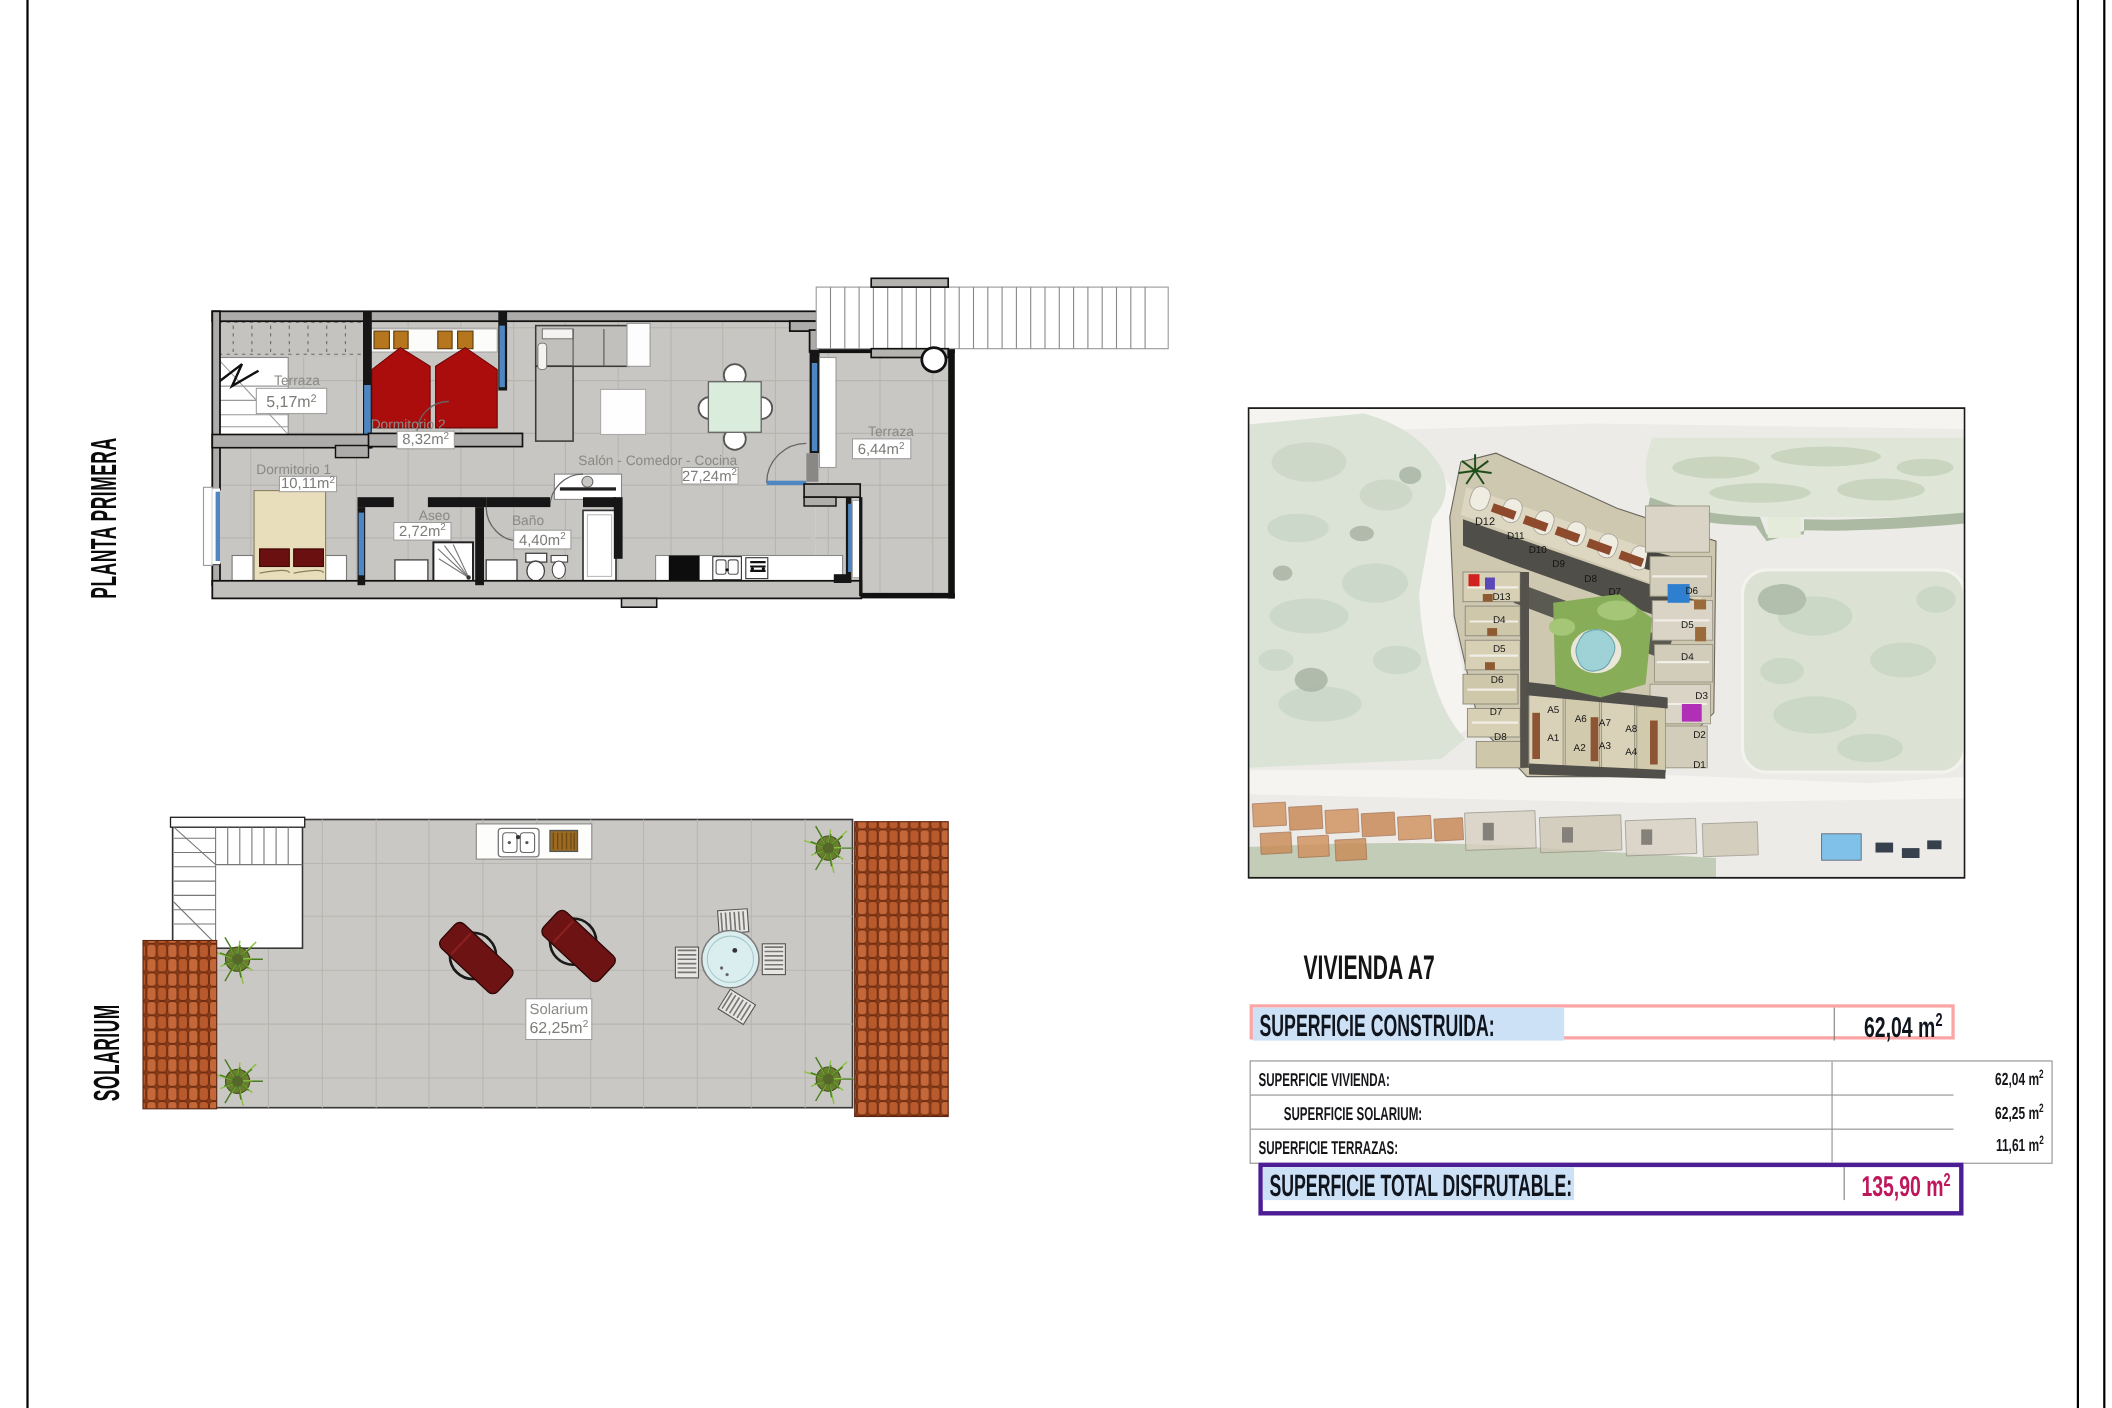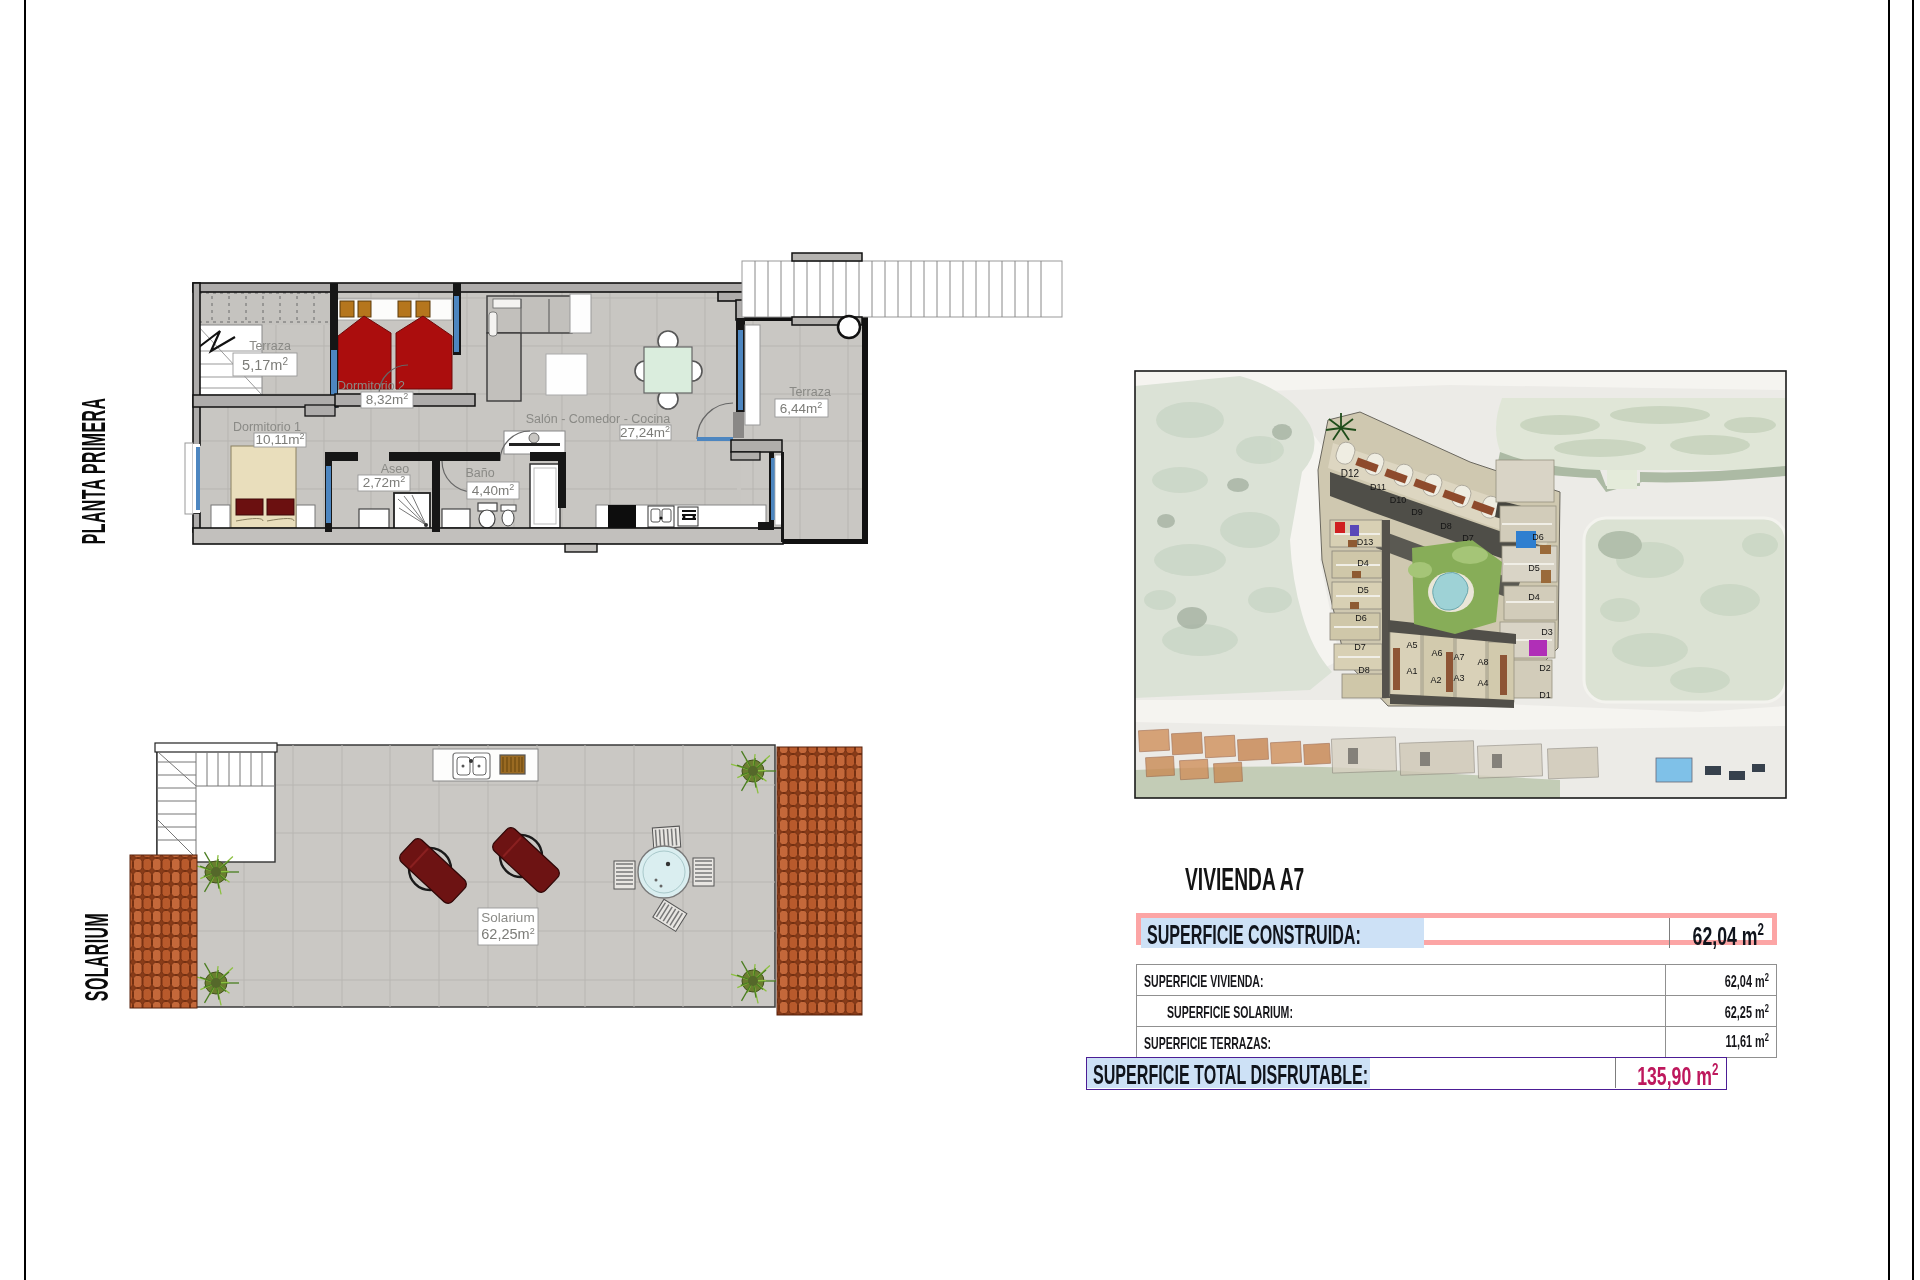--- a/index.html
+++ b/index.html
@@ -856,53 +856,53 @@
 <text x="1436" y="683">A2</text>
 <text x="1459" y="681">A3</text>
 <text x="1483" y="686">A4</text>
 </g>
 
 <rect x="1135" y="371" width="651" height="427" fill="none" stroke="#1a1a1a" stroke-width="1.6"></rect>
 </svg>
 
 <div class="abs" style="left:1185px;top:862px;"><span class="cond" style="transform:scaleX(0.62);font-weight:bold;font-size:31px;color:#141414;">VIVIENDA A7</span></div>
 
-<div class="abs" style="left:1136px;top:913px;width:641px;height:32px;border:5px solid #fca5a5;box-sizing:border-box;background:#fff;">
+<div class="abs" style="left:1136px;top:913px;width:641px;height:32px;border:3px solid #fca5a5;box-sizing:border-box;background:#fff;">
 
   <div class="abs" style="left:0;top:0;width:283px;height:30px;background:#cde1f6;"></div>
 
   <div class="abs" style="left:528px;top:0;width:1px;height:30px;background:#7d7d7d;"></div>
 
   <div class="abs" style="left:6px;top:1px;"><span class="cond" style="transform:scaleX(0.575);font-weight:bold;font-size:28px;color:#10141c;">SUPERFICIE CONSTRUIDA:</span></div>
 
   <div class="abs" style="right:8px;top:2px;"><span style="font-weight:bold;font-size:26px;color:#10141c;"><span class="cond" style="transform:scaleX(0.68);transform-origin:right center;">62,04 m<sup style="font-size:17px;">2</sup></span></span></div>
 </div>
 
-<div class="abs" style="left:1136px;top:964px;width:641px;height:94px;border:1px solid #909090;box-sizing:border-box;background:#fff;">
+<div class="abs" style="left:1136px;top:964px;width:730px;height:94px;border:1px solid #909090;box-sizing:border-box;background:#fff;">
 
   <div class="abs" style="left:528px;top:0;width:1px;height:92px;background:#909090;"></div>
 
   <div class="abs" style="left:0;top:30px;width:639px;height:1px;background:#909090;"></div>
 
   <div class="abs" style="left:0;top:61px;width:639px;height:1px;background:#909090;"></div>
 
   <div class="abs" style="left:7px;top:7px;"><span class="cond" style="transform:scaleX(0.62);font-weight:bold;font-size:17px;color:#16161a;">SUPERFICIE VIVIENDA:</span></div>
 
   <div class="abs" style="right:7px;top:6px;"><span class="cond" style="transform:scaleX(0.68);transform-origin:right center;font-weight:bold;font-size:16px;color:#16161a;">62,04 m<sup style="font-size:11px;">2</sup></span></div>
 
   <div class="abs" style="left:7px;top:38px;margin-left:23px;"><span class="cond" style="transform:scaleX(0.62);font-weight:bold;font-size:17px;color:#16161a;">SUPERFICIE SOLARIUM:</span></div>
 
   <div class="abs" style="right:7px;top:37px;"><span class="cond" style="transform:scaleX(0.68);transform-origin:right center;font-weight:bold;font-size:16px;color:#16161a;">62,25 m<sup style="font-size:11px;">2</sup></span></div>
 
   <div class="abs" style="left:7px;top:69px;"><span class="cond" style="transform:scaleX(0.62);font-weight:bold;font-size:17px;color:#16161a;">SUPERFICIE TERRAZAS:</span></div>
 
   <div class="abs" style="right:7px;top:66px;"><span class="cond" style="transform:scaleX(0.68);transform-origin:right center;font-weight:bold;font-size:16px;color:#16161a;">11,61 m<sup style="font-size:11px;">2</sup></span></div>
 </div>
 
-<div class="abs" style="left:1086px;top:1057px;width:641px;height:33px;border:1px solid #4c1d95;box-sizing:border-box;background:#fff;">
+<div class="abs" style="left:1144px;top:1057px;width:641px;height:48px;border:4px solid #4c1d95;box-sizing:border-box;background:#fff;">
 
   <div class="abs" style="left:0;top:0;width:283px;height:30px;background:#cde1f6;"></div>
 
   <div class="abs" style="left:528px;top:0;width:1px;height:30px;background:#7d7d7d;"></div>
 
   <div class="abs" style="left:6px;top:1px;"><span class="cond" style="transform:scaleX(0.575);font-weight:bold;font-size:28px;color:#10141c;">SUPERFICIE TOTAL DISFRUTABLE:</span></div>
 
   <div class="abs" style="right:8px;top:2px;"><span style="font-weight:bold;font-size:26px;color:#be185d;"><span class="cond" style="transform:scaleX(0.68);transform-origin:right center;">135,90 m<sup style="font-size:17px;">2</sup></span></span></div>
 </div>
 

